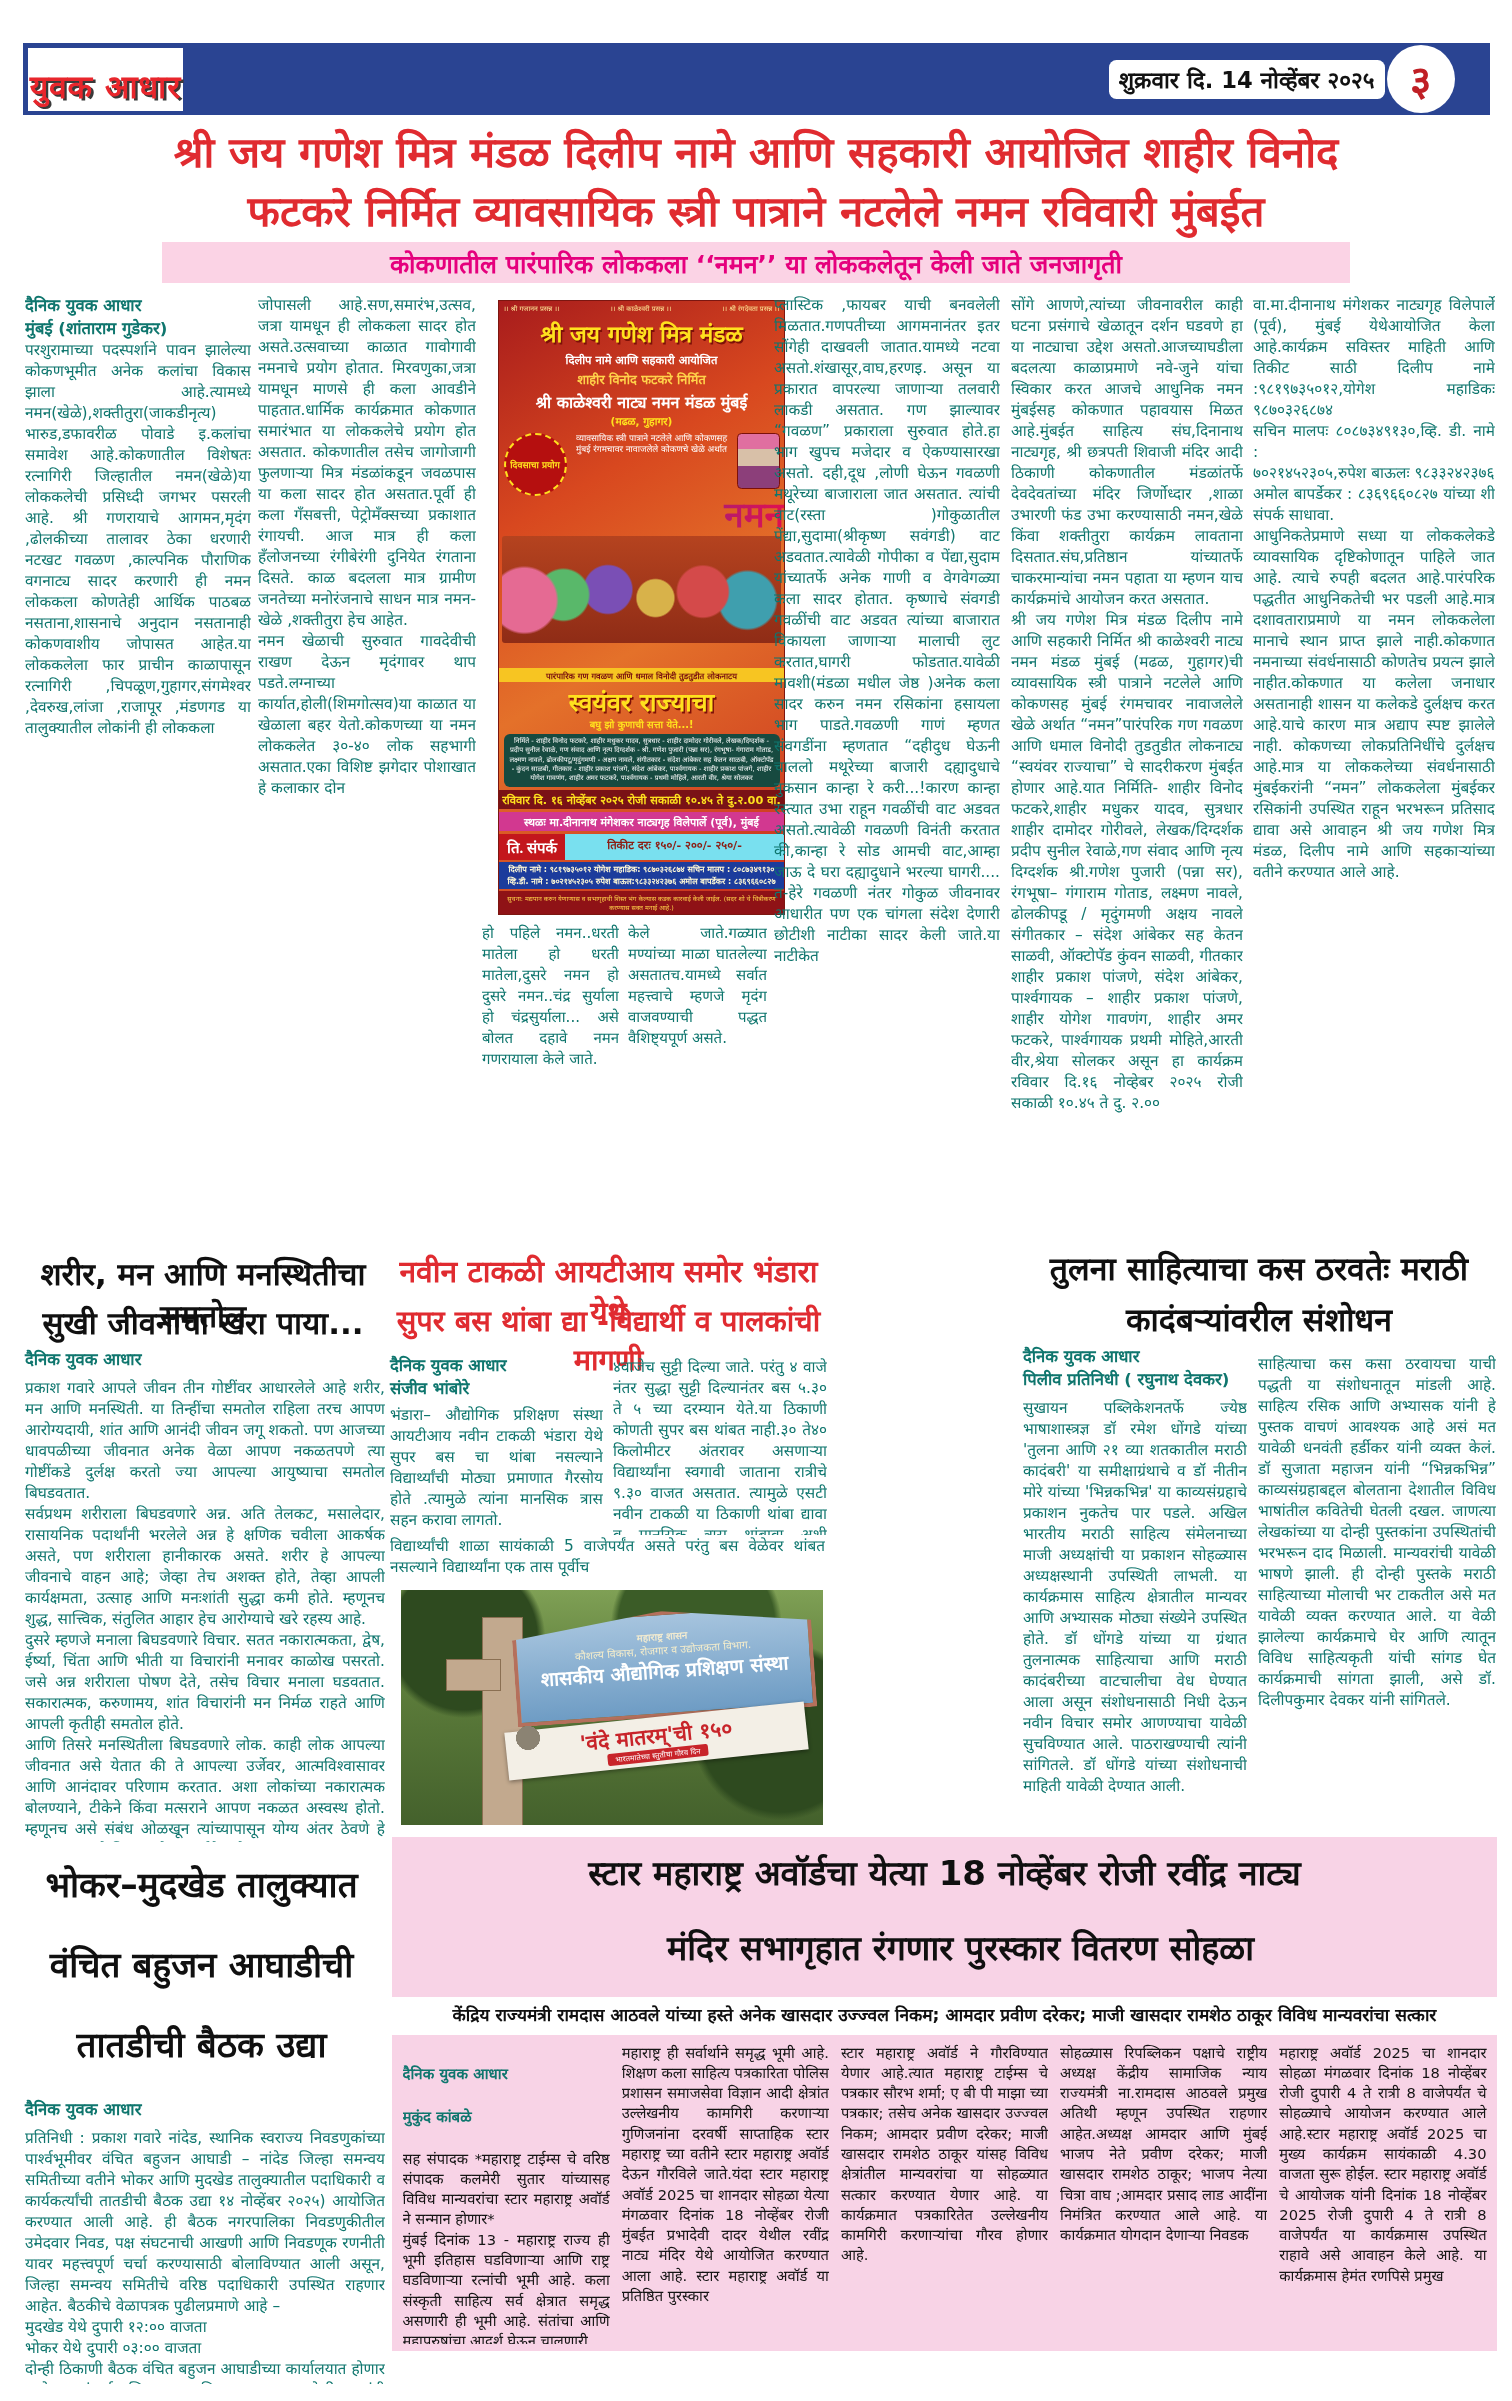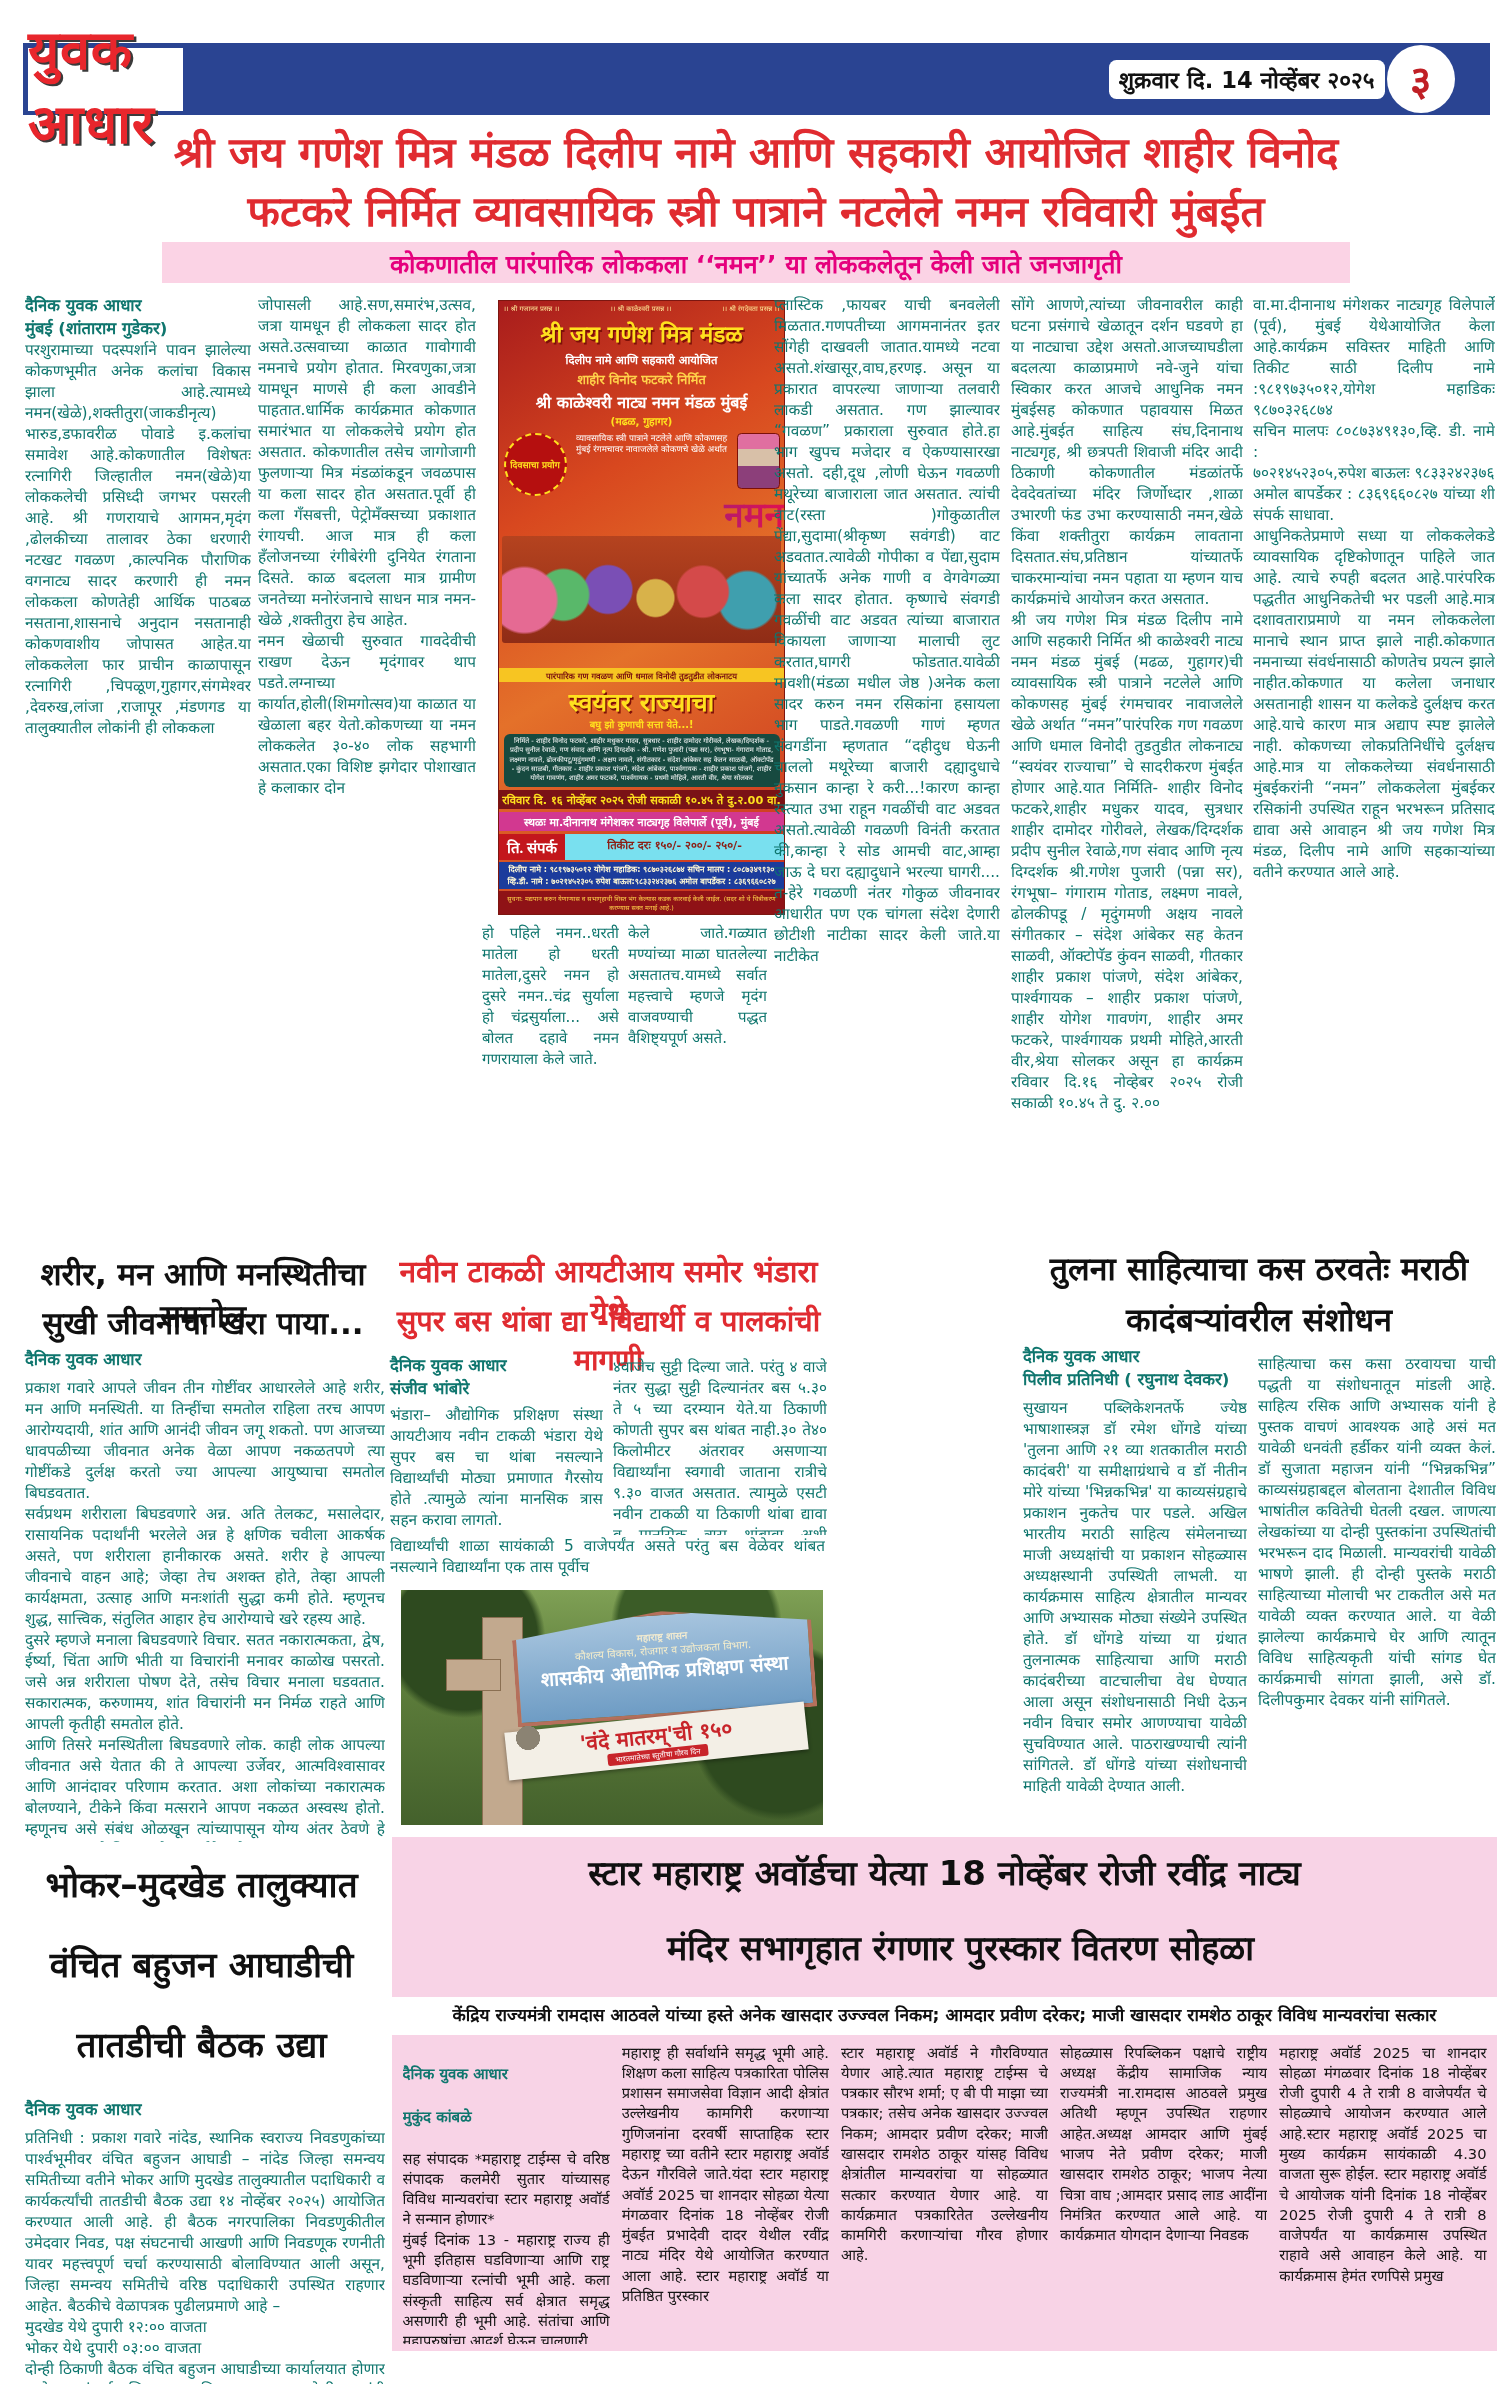--- a/index.html
+++ b/index.html
@@ -4,21 +4,21 @@
 <style>
   html,body{margin:0;padding:0;background:#ffffff;font-family:"DejaVu Sans","Liberation Sans",sans-serif;}
   #page{position:relative;width:1512px;height:2401px;background:#ffffff;overflow:hidden;}
   .abs{position:absolute;}
   .col{position:absolute;font-size:15.4px;line-height:21px;text-align:justify;color:#0f766e;overflow:hidden;white-space:pre-line;}
   .byl{font-weight:bold;font-size:16.6px;color:#0f766e;line-height:22.6px;}
   .hl-red{color:#e02b30;font-weight:bold;text-align:center;}
   .hl-blk{color:#101010;font-weight:bold;text-align:center;}
   .masthead-bar{background:#2a4492;}
   .logo-box{background:#ffffff;display:flex;align-items:center;justify-content:center;}
-  .logo-text{color:#e8262c;font-size:54px;font-weight:800;text-shadow:2.3px 2.3px 0 #3a3a3a;letter-spacing:0.8px;margin-top:12px;}
+  .logo-text{color:#e8262c;font-size:32px;font-weight:800;text-shadow:2.3px 2.3px 0 #3a3a3a;letter-spacing:0.8px;margin-top:12px;}
   .date-pill{background:#ffffff;border-radius:7.5px;display:flex;align-items:center;justify-content:center;font-weight:bold;font-size:22.6px;color:#111;}
   .page-circle{background:#ffffff;border-radius:50%;display:flex;align-items:center;justify-content:center;color:#c01f25;font-size:41px;font-weight:bold;}
   .subhead-strip{background:#fbd3e5;display:flex;align-items:center;justify-content:center;color:#e5007d;font-weight:bold;font-size:25px;}
   .poster{background:linear-gradient(150deg,#a81c1c 0%,#d8481f 30%,#e4712a 55%,#c62a1e 100%);color:#fff;display:flex;flex-direction:column;overflow:hidden;border:0.8px solid #7c1610;}
   .poster .invoc{display:flex;justify-content:space-between;font-size:6.8px;color:#ffeb9a;padding:3px 4.5px 0 4.5px;}
   .p-title{font-size:22.6px;font-weight:800;color:#ffe11e;text-align:center;text-shadow:1.5px 1.5px 0 #7c1008;margin-top:4.5px;}
   .p-org{font-size:11.3px;text-align:center;color:#fff;margin-top:3px;font-weight:bold;}
   .p-prod{font-size:12.8px;text-align:center;color:#ffd24a;margin-top:3px;font-weight:bold;}
   .p-troupe{font-size:16px;text-align:center;color:#ffffff;margin-top:3px;font-weight:800;}
   .p-place{font-size:10.5px;text-align:center;color:#ffe11e;margin-top:1.5px;font-weight:bold;}

